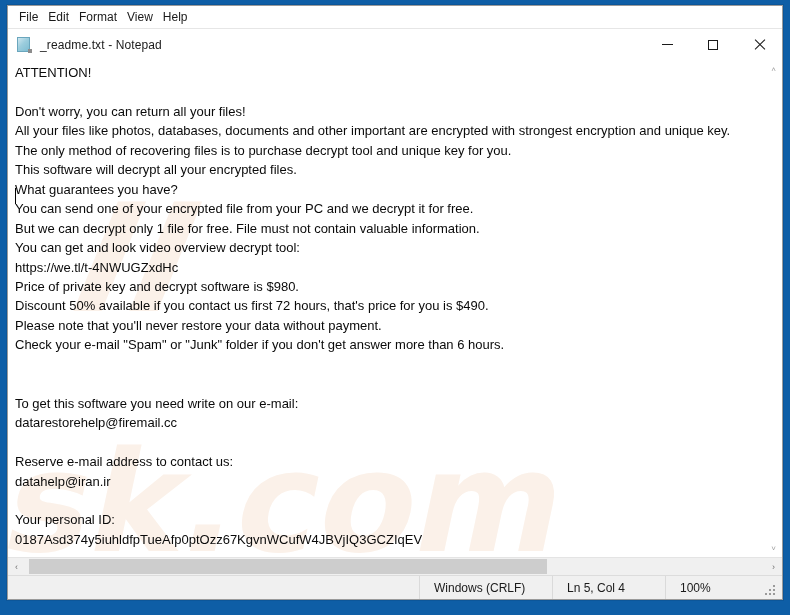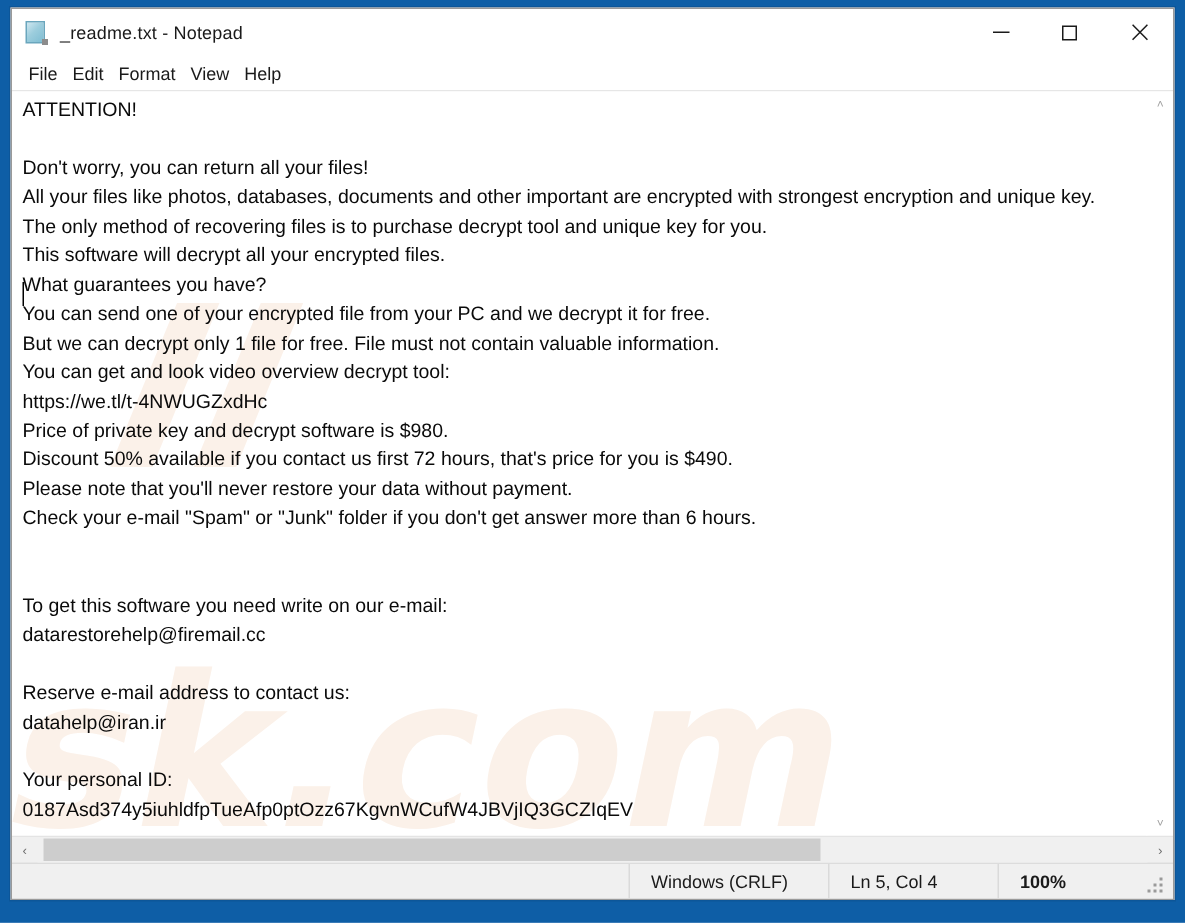--- a/index.html
+++ b/index.html
@@ -277,67 +277,67 @@
   .status-cell {
     border-left: 1px solid #dadada;
     height: 23px;
     display: flex;
     align-items: center;
     padding: 0 0 0 14px;
     white-space: nowrap;
   }
   #status-eol { width: 118px; }
   #status-pos { width: 98px; }
-  #status-zoom { width: 80px; font-weight: bold; }
+  #status-zoom { width: 80px; }
   #resize-grip {
     width: 16px;
     height: 23px;
     position: relative;
     margin-left: 2px;
   }
   #resize-grip span {
     position: absolute;
     width: 2px; height: 2px;
     background: #9a9a9a;
   }
 </style>
 </head>
 <body>
 
 <div id="desktop">
 
   <div id="notepad-window">
+
+    <div id="menu-bar">
+      <div class="menu-item">File</div>
+      <div class="menu-item">Edit</div>
+      <div class="menu-item">Format</div>
+      <div class="menu-item">View</div>
+      <div class="menu-item">Help</div>
+    </div>
 
     <div id="title-bar">
       <div id="title-left">
         <div id="notepad-icon">
           <div class="sheet"></div>
           <div class="fold"></div>
         </div>
         <div id="title-text">_readme.txt - Notepad</div>
       </div>
       <div id="window-controls">
         <div class="win-btn" id="minimize-button">
           <span class="glyph-min"></span>
         </div>
         <div class="win-btn" id="maximize-button">
           <span class="glyph-max"></span>
         </div>
         <div class="win-btn" id="close-button">
           <span class="glyph-close"></span>
         </div>
       </div>
-    </div>
-
-    <div id="menu-bar">
-      <div class="menu-item">File</div>
-      <div class="menu-item">Edit</div>
-      <div class="menu-item">Format</div>
-      <div class="menu-item">View</div>
-      <div class="menu-item">Help</div>
     </div>
 
     <div id="editor-wrap">
 
       <div id="text-area">
         <div id="watermark">
           <svg width="820" height="400" viewBox="0 0 820 400" xmlns="http://www.w3.org/2000/svg">
             <g fill="#fbf1e9" transform="skewX(-12)">
               <text x="120" y="130" font-family="'DejaVu Sans',sans-serif" font-size="150" font-weight="700" font-style="italic">II</text>
               <text x="100" y="370" font-family="'DejaVu Sans',sans-serif" font-size="140" font-weight="700">sk.com</text>

